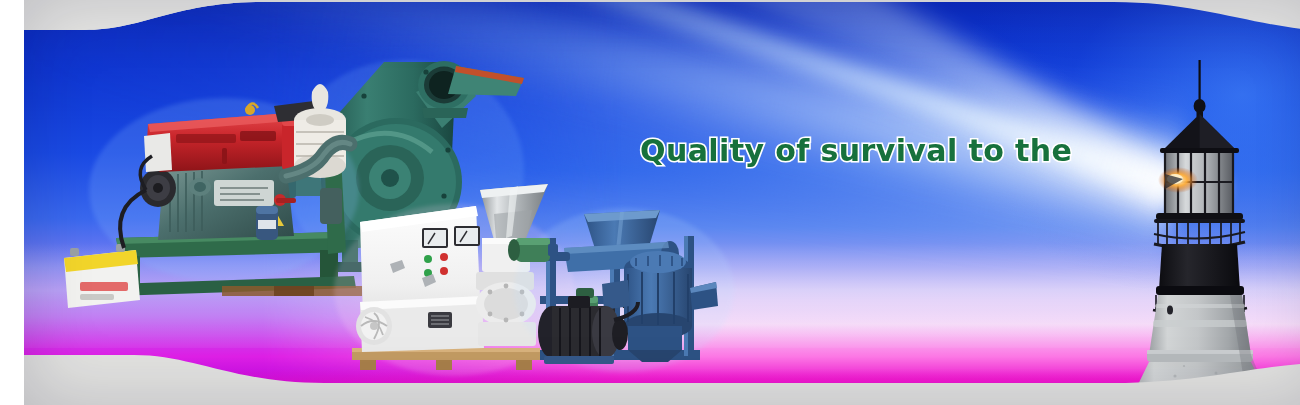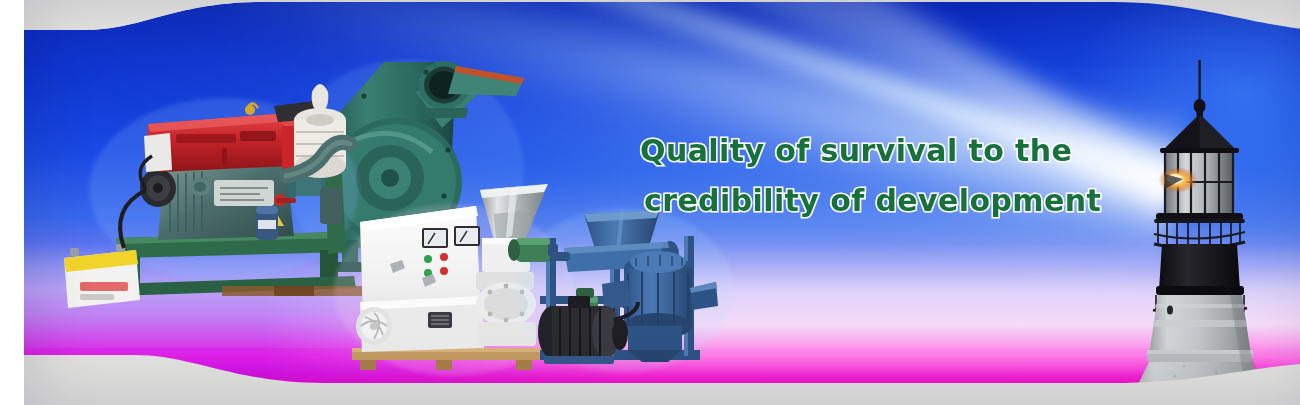--- a/index.html
+++ b/index.html
@@ -623,21 +623,20 @@
           <ellipse cx="596" cy="334" rx="8" ry="16" fill="#1e1e24"></ellipse>
         </g>
 
         <path d="M590 320 q24 -6 24 -18" stroke="#1c1c22" stroke-width="4" fill="none"></path>
       </g>
     </svg>
   </div>
 
   <div class="tagline">
     <span class="ln ln1">Quality of survival to the</span>
-    <span class="ln ln2">credibility of development</span>
   </div>
 
   <div class="wave-top">
     <svg class="wave-svg" viewBox="0 0 1300 58" preserveAspectRatio="none" aria-hidden="true">
       <path d="M0,0 L1300,0 L1300,30 C1240,30 1180,2 1090,2 L240,2 C150,2 120,30 60,30 L0,30 Z" fill="#e6e6e4"></path>
       <path d="M240,2 C150,2 120,30 60,30 L0,30 L0,0 L240,0 Z" fill="#e6e6e4"></path>
     </svg>
   </div>
 
   <div class="wave-bottom">

